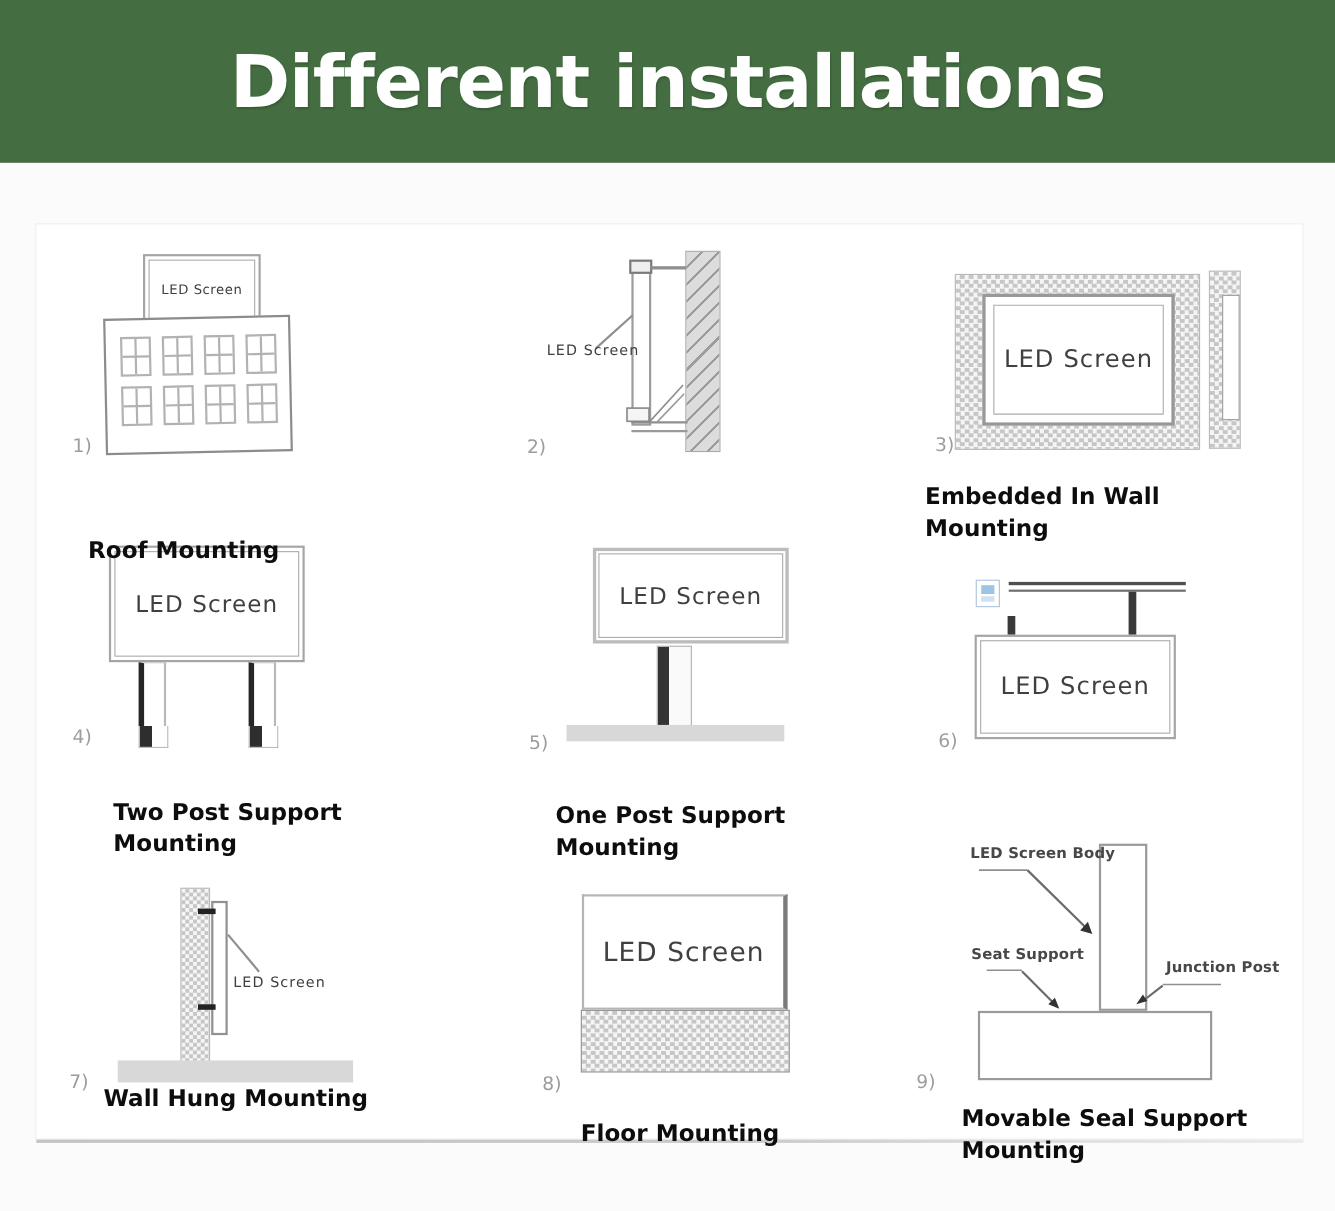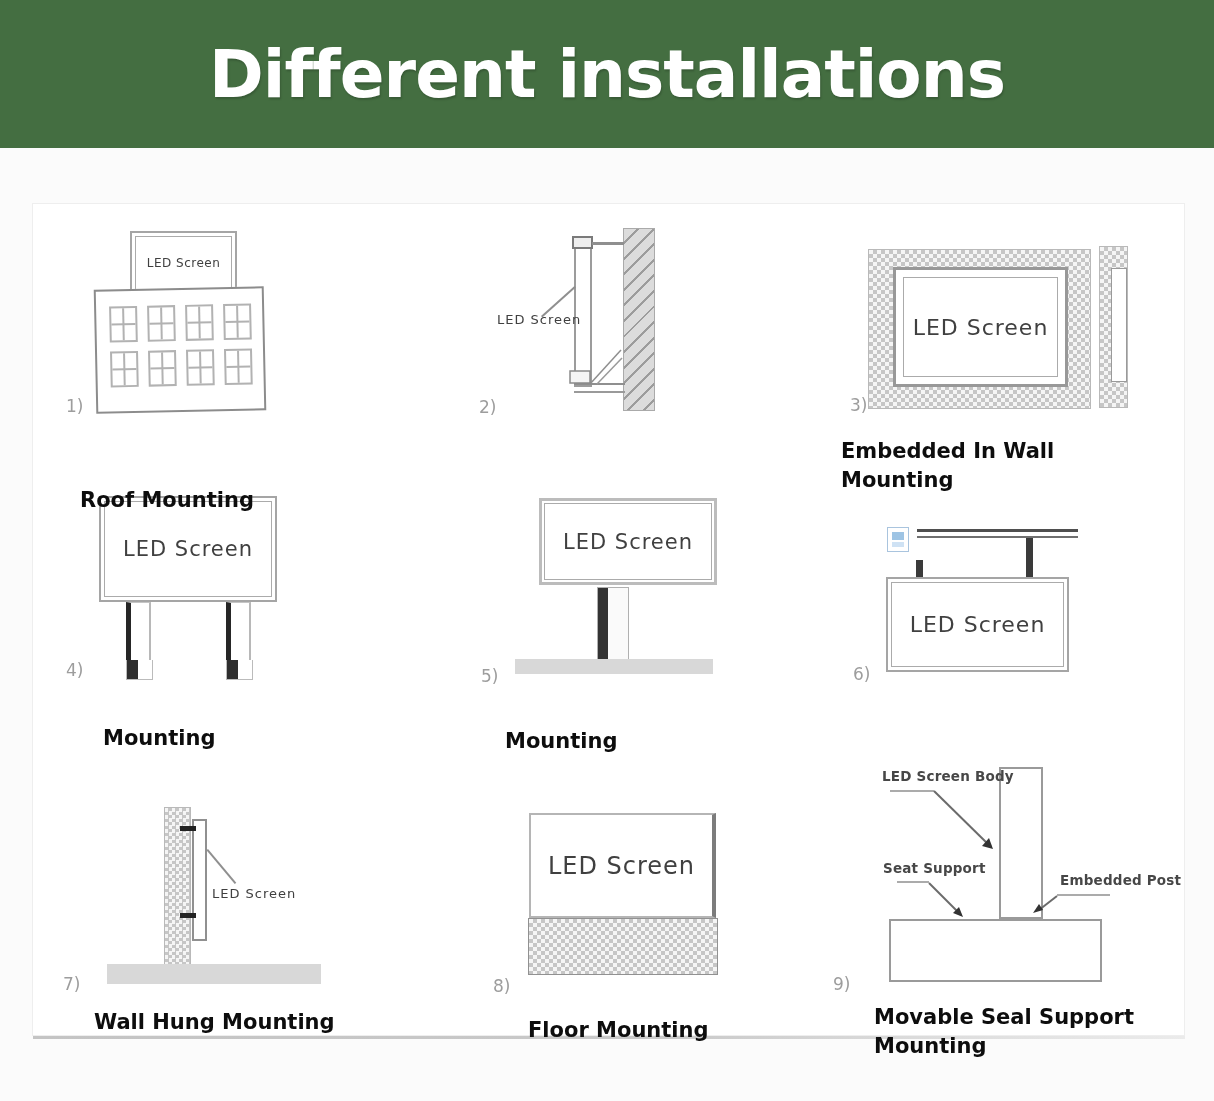--- a/index.html
+++ b/index.html
@@ -153,21 +153,21 @@
   
   #d7-wall { left:164px; top:807px; width:27px; height:160px; }
   #d7-screen { position:absolute; left:192px; top:819px; width:15px; height:122px;
                border:2px solid #909090; background:#fff; }
   #d7-t1 { left:180px; top:826px; width:16px; height:5px; }
   #d7-t2 { left:180px; top:913px; width:16px; height:5px; }
   #d7-ptr { left:208px; top:849px; width:44px; transform:rotate(50deg); }
   #d7-label { position:absolute; left:212px; top:886px; font-size:13px; }
   #d7-ground { left:107px; top:964px; width:214px; height:20px; }
   #d7-num { left:63px; top:974px; }
-  #d7-cap { left:94px; top:1008px; }
+  #d7-cap { left:94px; top:984px; }
   
   #d8-screen {
     position:absolute; left:529px; top:813px; width:187px; height:105px;
     border:2px solid #b5b5b5; border-right:4px solid #7c7c7c; background:#fff;
     display:flex; align-items:center; justify-content:center;
   }
   #d8-screen .slabel { font-size:24px; }
   #d8-base { left:528px; top:918px; width:190px; height:57px; border:1px solid #919191; }
   #d8-num { left:493px; top:976px; }
   #d8-cap { left:528px; top:1016px; }
@@ -246,32 +246,34 @@
     <div class="in">
       <span class="slabel">LED Screen</span>
     </div>
   </div>
   <div class="post4" id="d4-post1"></div>
   <div class="post4" id="d4-post2"></div>
   <div class="foot4" id="d4-foot1"></div>
   <div class="foot4" id="d4-foot2"></div>
   <div class="num" id="d4-num">4)</div>
   <div class="cap" id="d4-cap">
+    <span>Two Post Support</span>
     <span>Mounting</span>
   </div>
 
   <div class="dbl" id="d5-screen">
     <div class="in">
       <span class="slabel">LED Screen</span>
     </div>
   </div>
   <div id="d5-post"></div>
   <div class="ground" id="d5-ground"></div>
   <div class="num" id="d5-num">5)</div>
   <div class="cap" id="d5-cap">
+    <span>One Post Support</span>
     <span>Mounting</span>
   </div>
 
   <div id="d6-icon">
     <span class="bi1"></span>
     <span class="bi2"></span>
   </div>
   <div id="d6-beam"></div>
   <div class="abs" id="d6-h1"></div>
   <div class="abs" id="d6-h2"></div>
@@ -311,20 +313,20 @@
     <polygon points="143,89 132,86 139,78" fill="#333"></polygon>
     <line x1="47" y1="122" x2="79" y2="122" stroke="#8f8f8f" stroke-width="1.5"></line>
     <line x1="79" y1="123" x2="111" y2="155" stroke="#6b6b6b" stroke-width="2"></line>
     <polygon points="113,157 103,153 109,147" fill="#333"></polygon>
     <line x1="207" y1="135" x2="260" y2="135" stroke="#8f8f8f" stroke-width="1.5"></line>
     <line x1="207" y1="136" x2="189" y2="150" stroke="#6b6b6b" stroke-width="2"></line>
     <polygon points="183,153 189,144 193,150" fill="#333"></polygon>
   </svg>
   <span class="ann" id="d9-l1">LED Screen Body</span>
   <span class="ann" id="d9-l2">Seat Support</span>
-  <span class="ann" id="d9-l3">Embedded Post</span>
+  <span class="ann" id="d9-l3">Junction Post</span>
   <div class="num" id="d9-num">9)</div>
   <div class="cap" id="d9-cap">
     <span>Movable Seal Support</span>
     <span>Mounting</span>
   </div>
 
 </div>
 
 </body></html>

